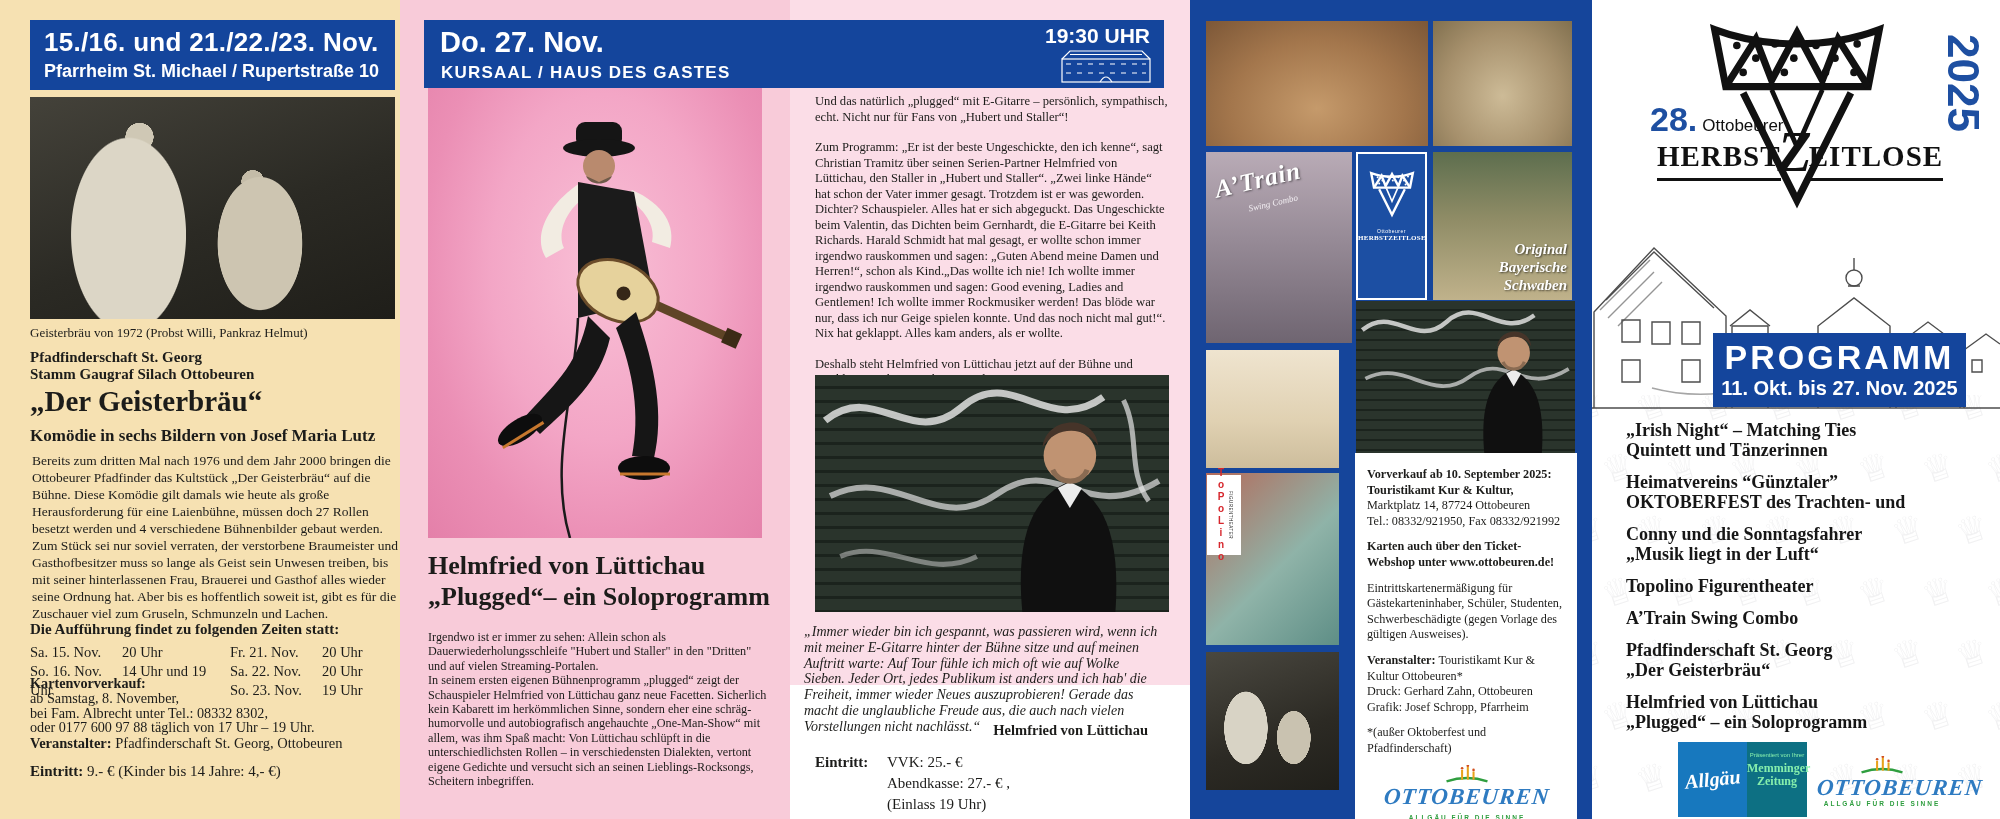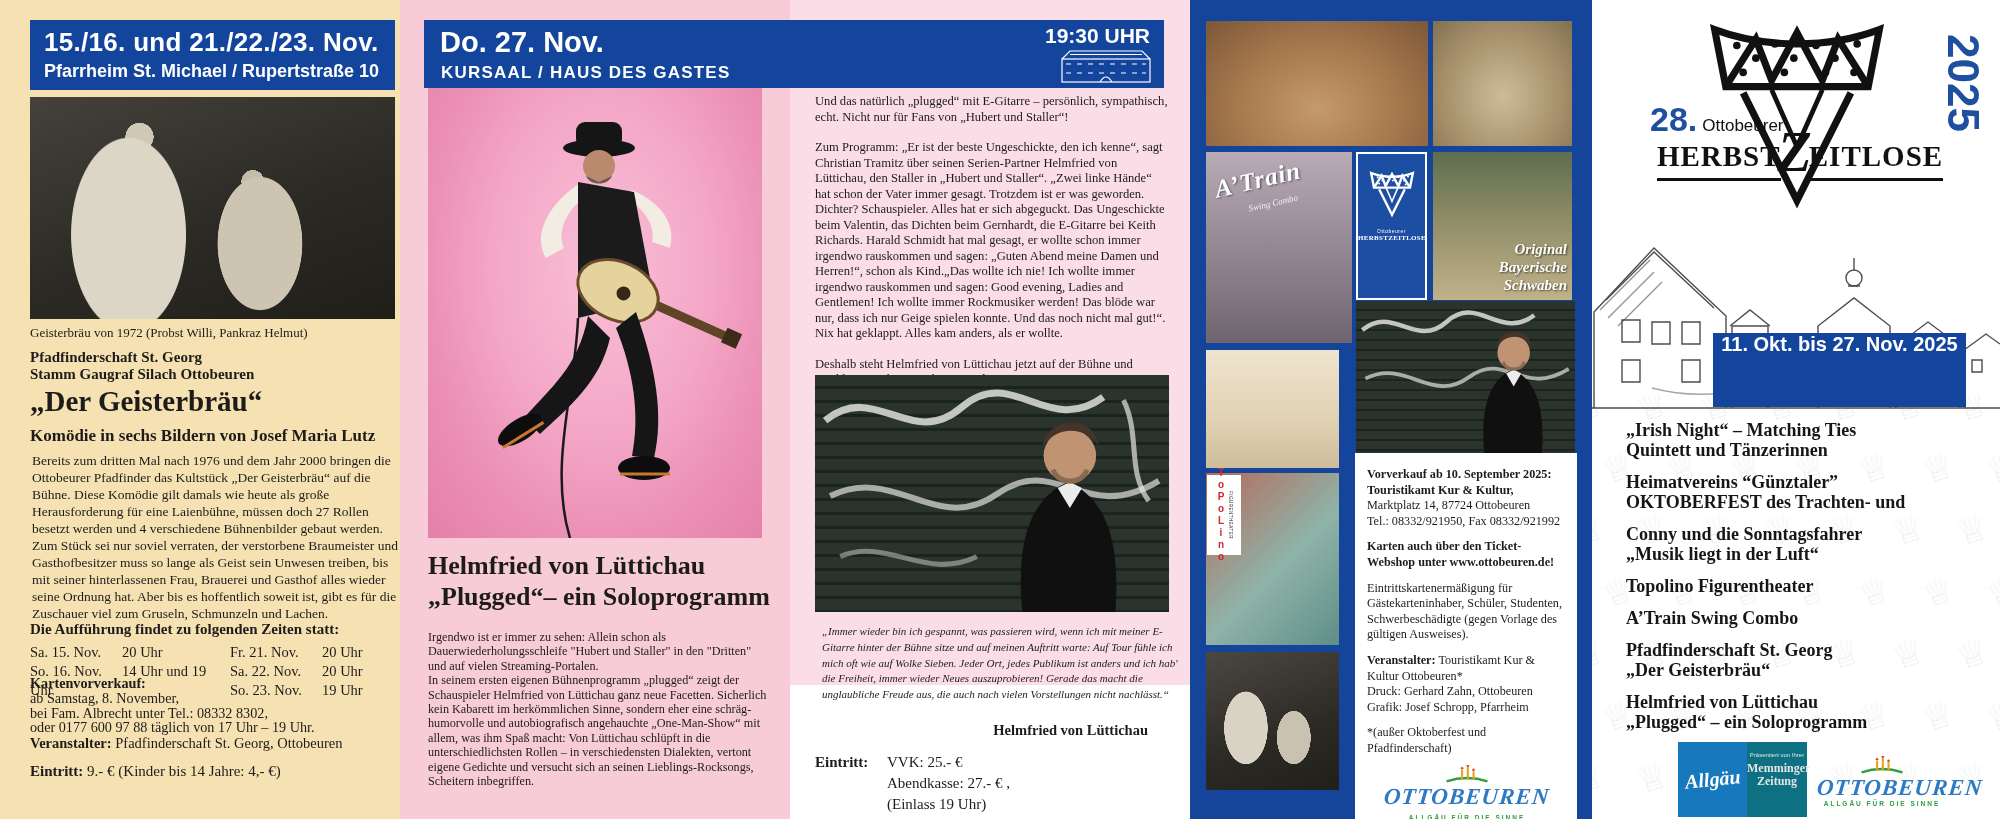--- a/index.html
+++ b/index.html
@@ -53,21 +53,21 @@
      background:radial-gradient(ellipse at 52% 40%, #f9c0d6 0%, #f3a6c6 45%, #eb8fb5 72%, #e480a9 100%);}
   .p2-title{left:28px;top:550px;width:345px;font-size:26px;font-weight:bold;line-height:31px;}
   .p2-body{left:28px;top:630px;width:340px;font-size:12.2px;line-height:14.4px;}
   .p2-body p{margin:0;}
 
   
   .p3-text{left:25px;top:94px;width:354px;font-size:12.6px;line-height:15.5px;}
   .p3-text p{margin:0 0 15px 0;}
   .p3-photo{left:25px;top:375px;width:354px;height:237px;overflow:hidden;
      background:repeating-linear-gradient(180deg,#2a342c 0 11px,#1b231d 11px 14px);}
-  .p3-quote{left:32px;top:624px;width:356px;font-size:11px;line-height:15.8px;font-style:italic;}
+  .p3-quote{left:14px;top:624px;width:356px;font-size:14px;line-height:15.8px;font-style:italic;}
   .p3-attr{right:42px;top:722px;font-size:14.5px;font-weight:bold;}
   .p3-eintritt{left:25px;top:752px;font-size:15px;line-height:21px;display:flex;}
   .p3-eintritt .lbl{font-weight:bold;width:72px;}
 
   
   .ph{position:absolute;}
   .ph-matching{left:16px;top:21px;width:222px;height:125px;
      background:radial-gradient(ellipse at 50% 70%, #c59a6b 0%, #a3764c 55%, #7c5737 100%);}
   .ph-bavarian{left:243px;top:21px;width:139px;height:125px;
      background:radial-gradient(ellipse at 50% 60%, #cdbb97 0%, #a6906c 60%, #81704f 100%);}
@@ -115,21 +115,21 @@
   .p5-progbox{left:121px;top:333px;width:253px;height:74px;background:#14459c;color:#fff;text-align:center;font-family:"Liberation Sans",sans-serif;z-index:4;}
   .p5-prog{font-size:34px;font-weight:bold;letter-spacing:3px;margin-top:5px;}
   .p5-dates{font-size:20px;font-weight:bold;margin-top:0px;}
   .p5-events{right:34px;top:420px;width:340px;text-align:left;z-index:3;}
   .p5-event{margin-bottom:12px;font-size:18px;font-weight:bold;line-height:20px;color:#161616;}
   .p5-wm{left:0;top:395px;width:408px;height:424px;overflow:hidden;z-index:1;}
   .wm-glyph{position:absolute;font-size:36px;color:rgba(50,50,65,.07);transform:rotate(-18deg);}
   .p5-logos{left:86px;top:742px;display:flex;z-index:3;}
   .lg-allgaeu{width:69px;height:75px;background:#1778be;color:#fff;display:flex;align-items:center;justify-content:center;}
   .lg-allgaeu span{font-size:20px;font-weight:bold;font-style:italic;transform:rotate(-6deg);}
-  .lg-zeitung{width:60px;height:75px;background:#0d7083;color:#e5e5e5;text-align:center;padding-top:10px;box-sizing:border-box;}
+  .lg-zeitung{width:60px;height:75px;background:#0d7083;color:#86efac;text-align:center;padding-top:10px;box-sizing:border-box;}
   .lg-zeitung .pre{font-size:6px;font-family:"Liberation Sans",sans-serif;margin-bottom:4px;}
   .lg-zeitung .nm{font-size:12px;font-weight:bold;line-height:13px;}
   .p5-otto{left:225px;top:748px;width:130px;z-index:3;}
 </style>
 </head>
 <body>
 
 <div class="sheet">
 
   <section class="abs panel1">
@@ -449,20 +449,21 @@
       <span class="p5-ed">28.</span>
       <span class="p5-edsub">Ottobeurer</span>
     </div>
     <div class="abs p5-logorow">
       <span class="p5-word">HERBST</span>
       <span class="p5-z">Z</span>
       <span class="p5-word">EITLOSE</span>
     </div>
     <div class="abs p5-year">2025</div>
     <div class="abs p5-progbox">
+      <div class="p5-prog">PROGRAMM</div>
       <div class="p5-dates">11. Okt. bis 27. Nov. 2025</div>
     </div>
     <div class="abs p5-events">
       <div class="p5-event">
         <div>„Irish Night“ – Matching Ties</div>
         <div>Quintett und Tänzerinnen</div>
       </div>
       <div class="p5-event">
         <div>Heimatvereins “Günztaler”</div>
         <div>OKTOBERFEST des Trachten- und</div>

